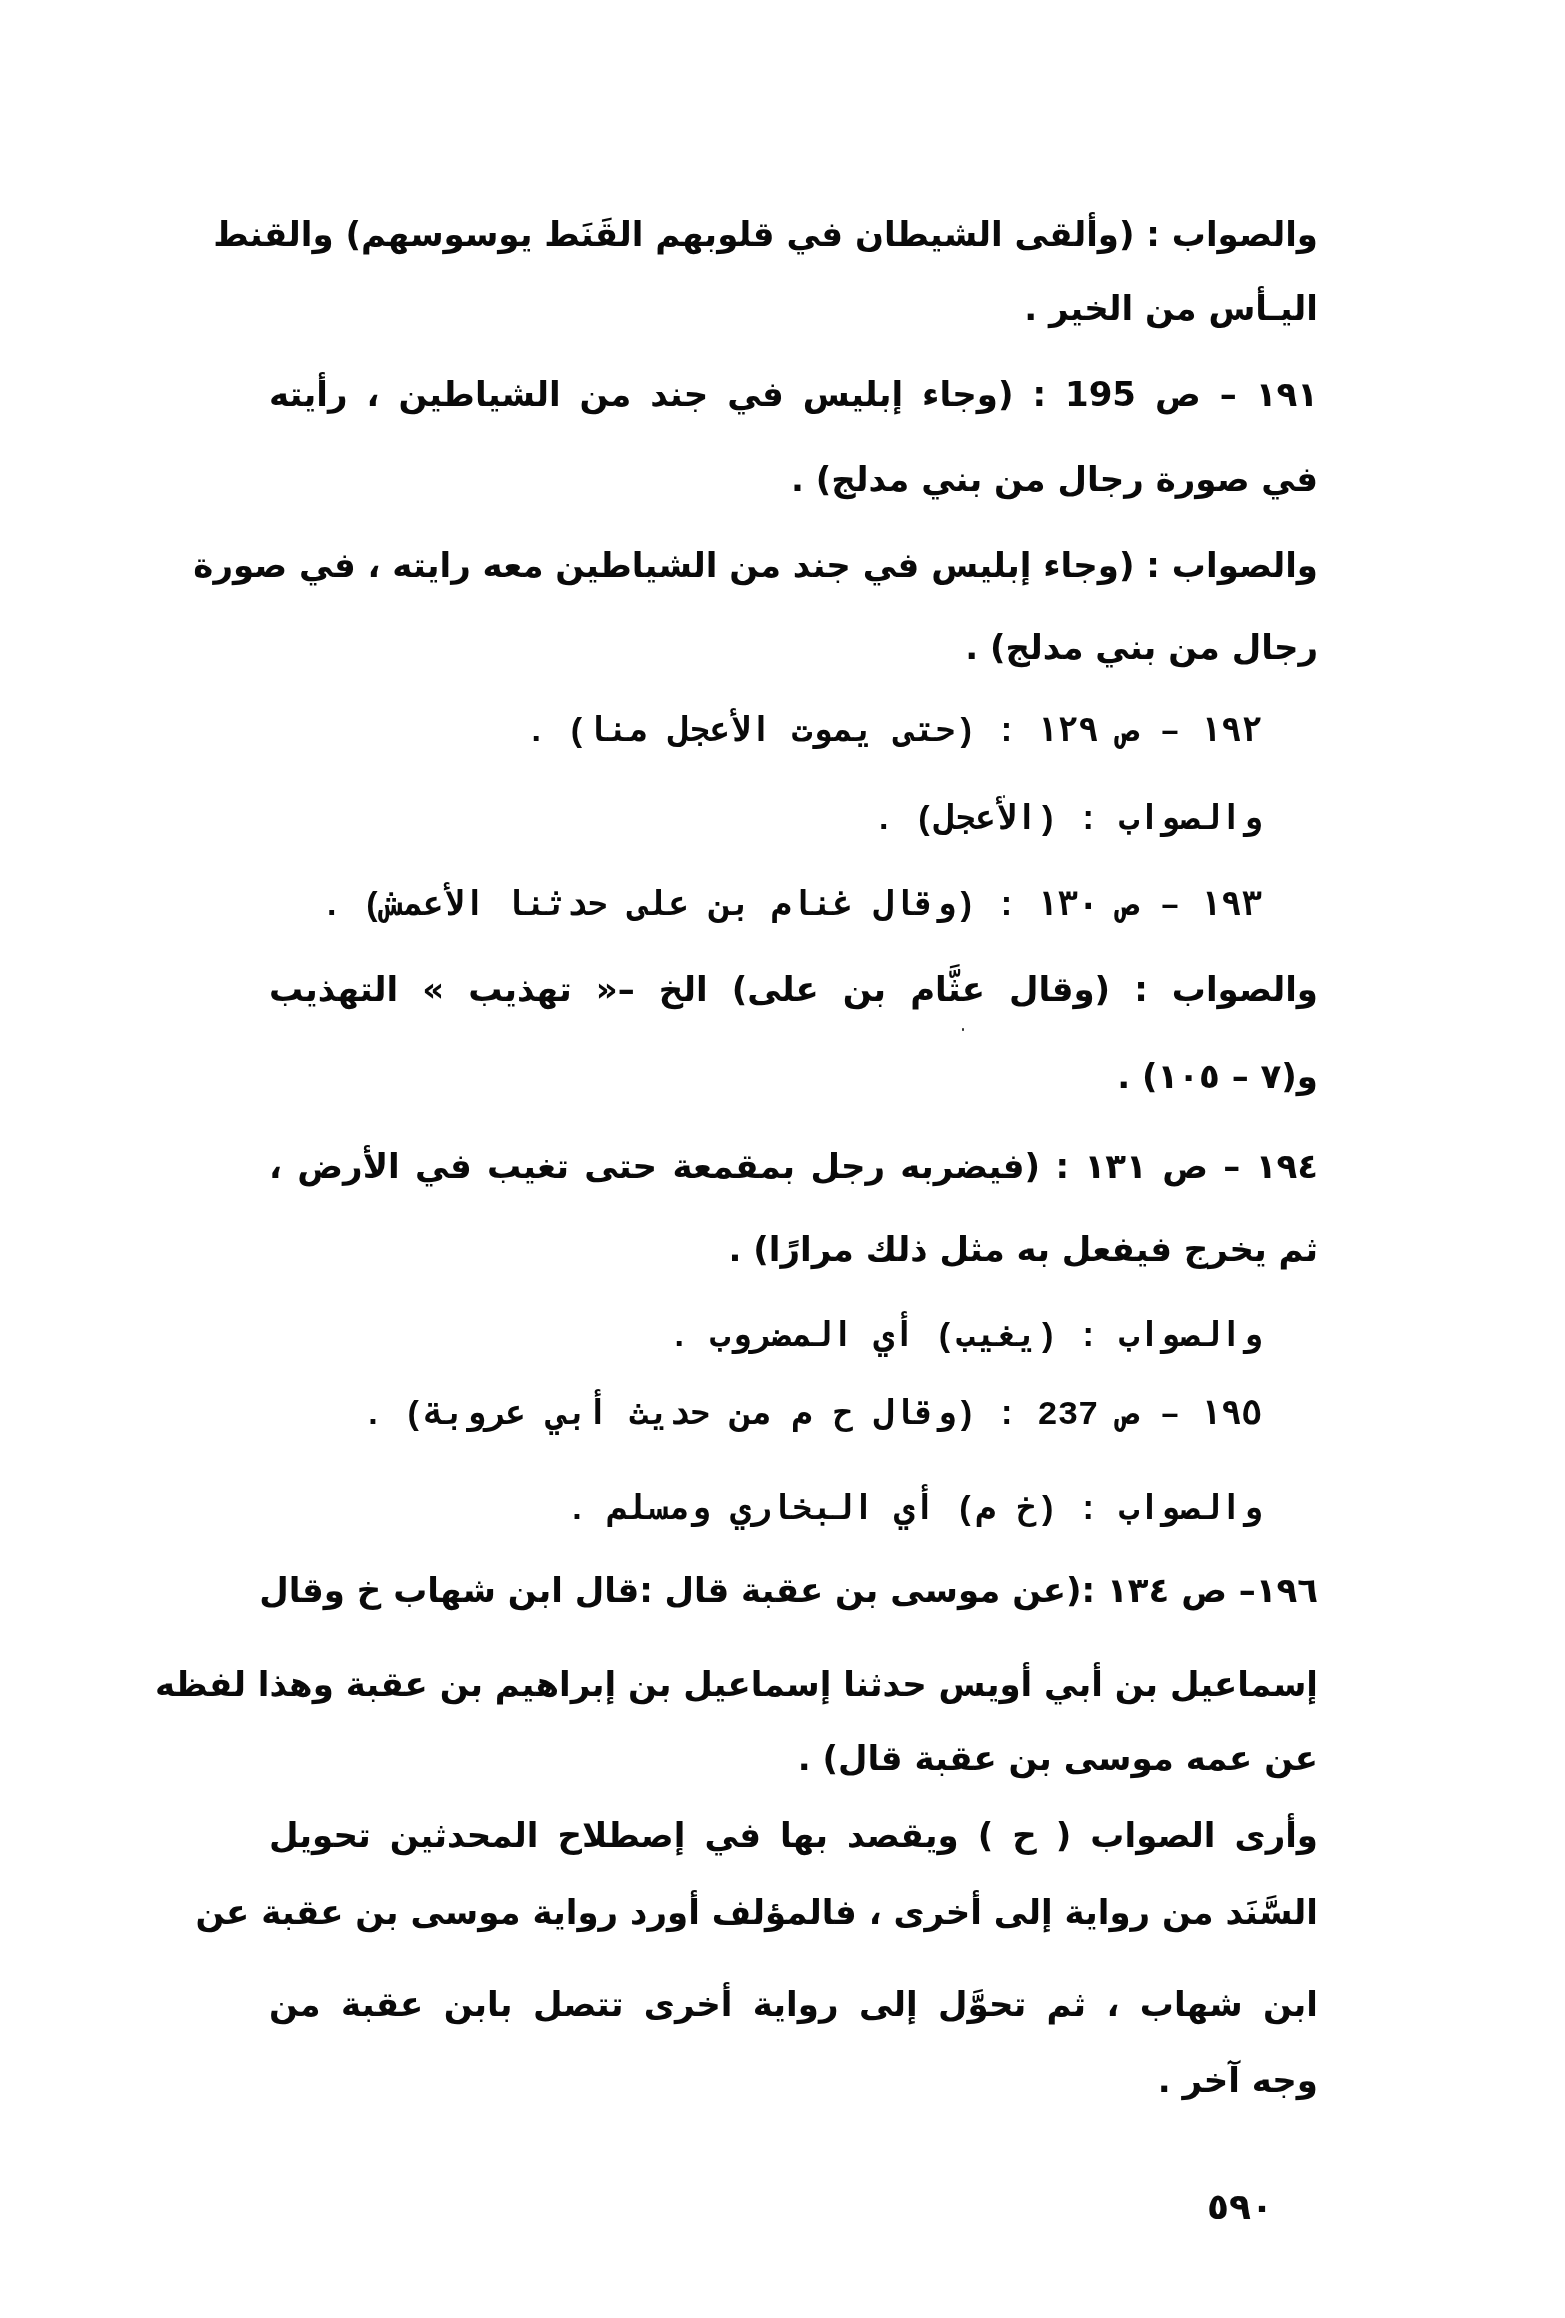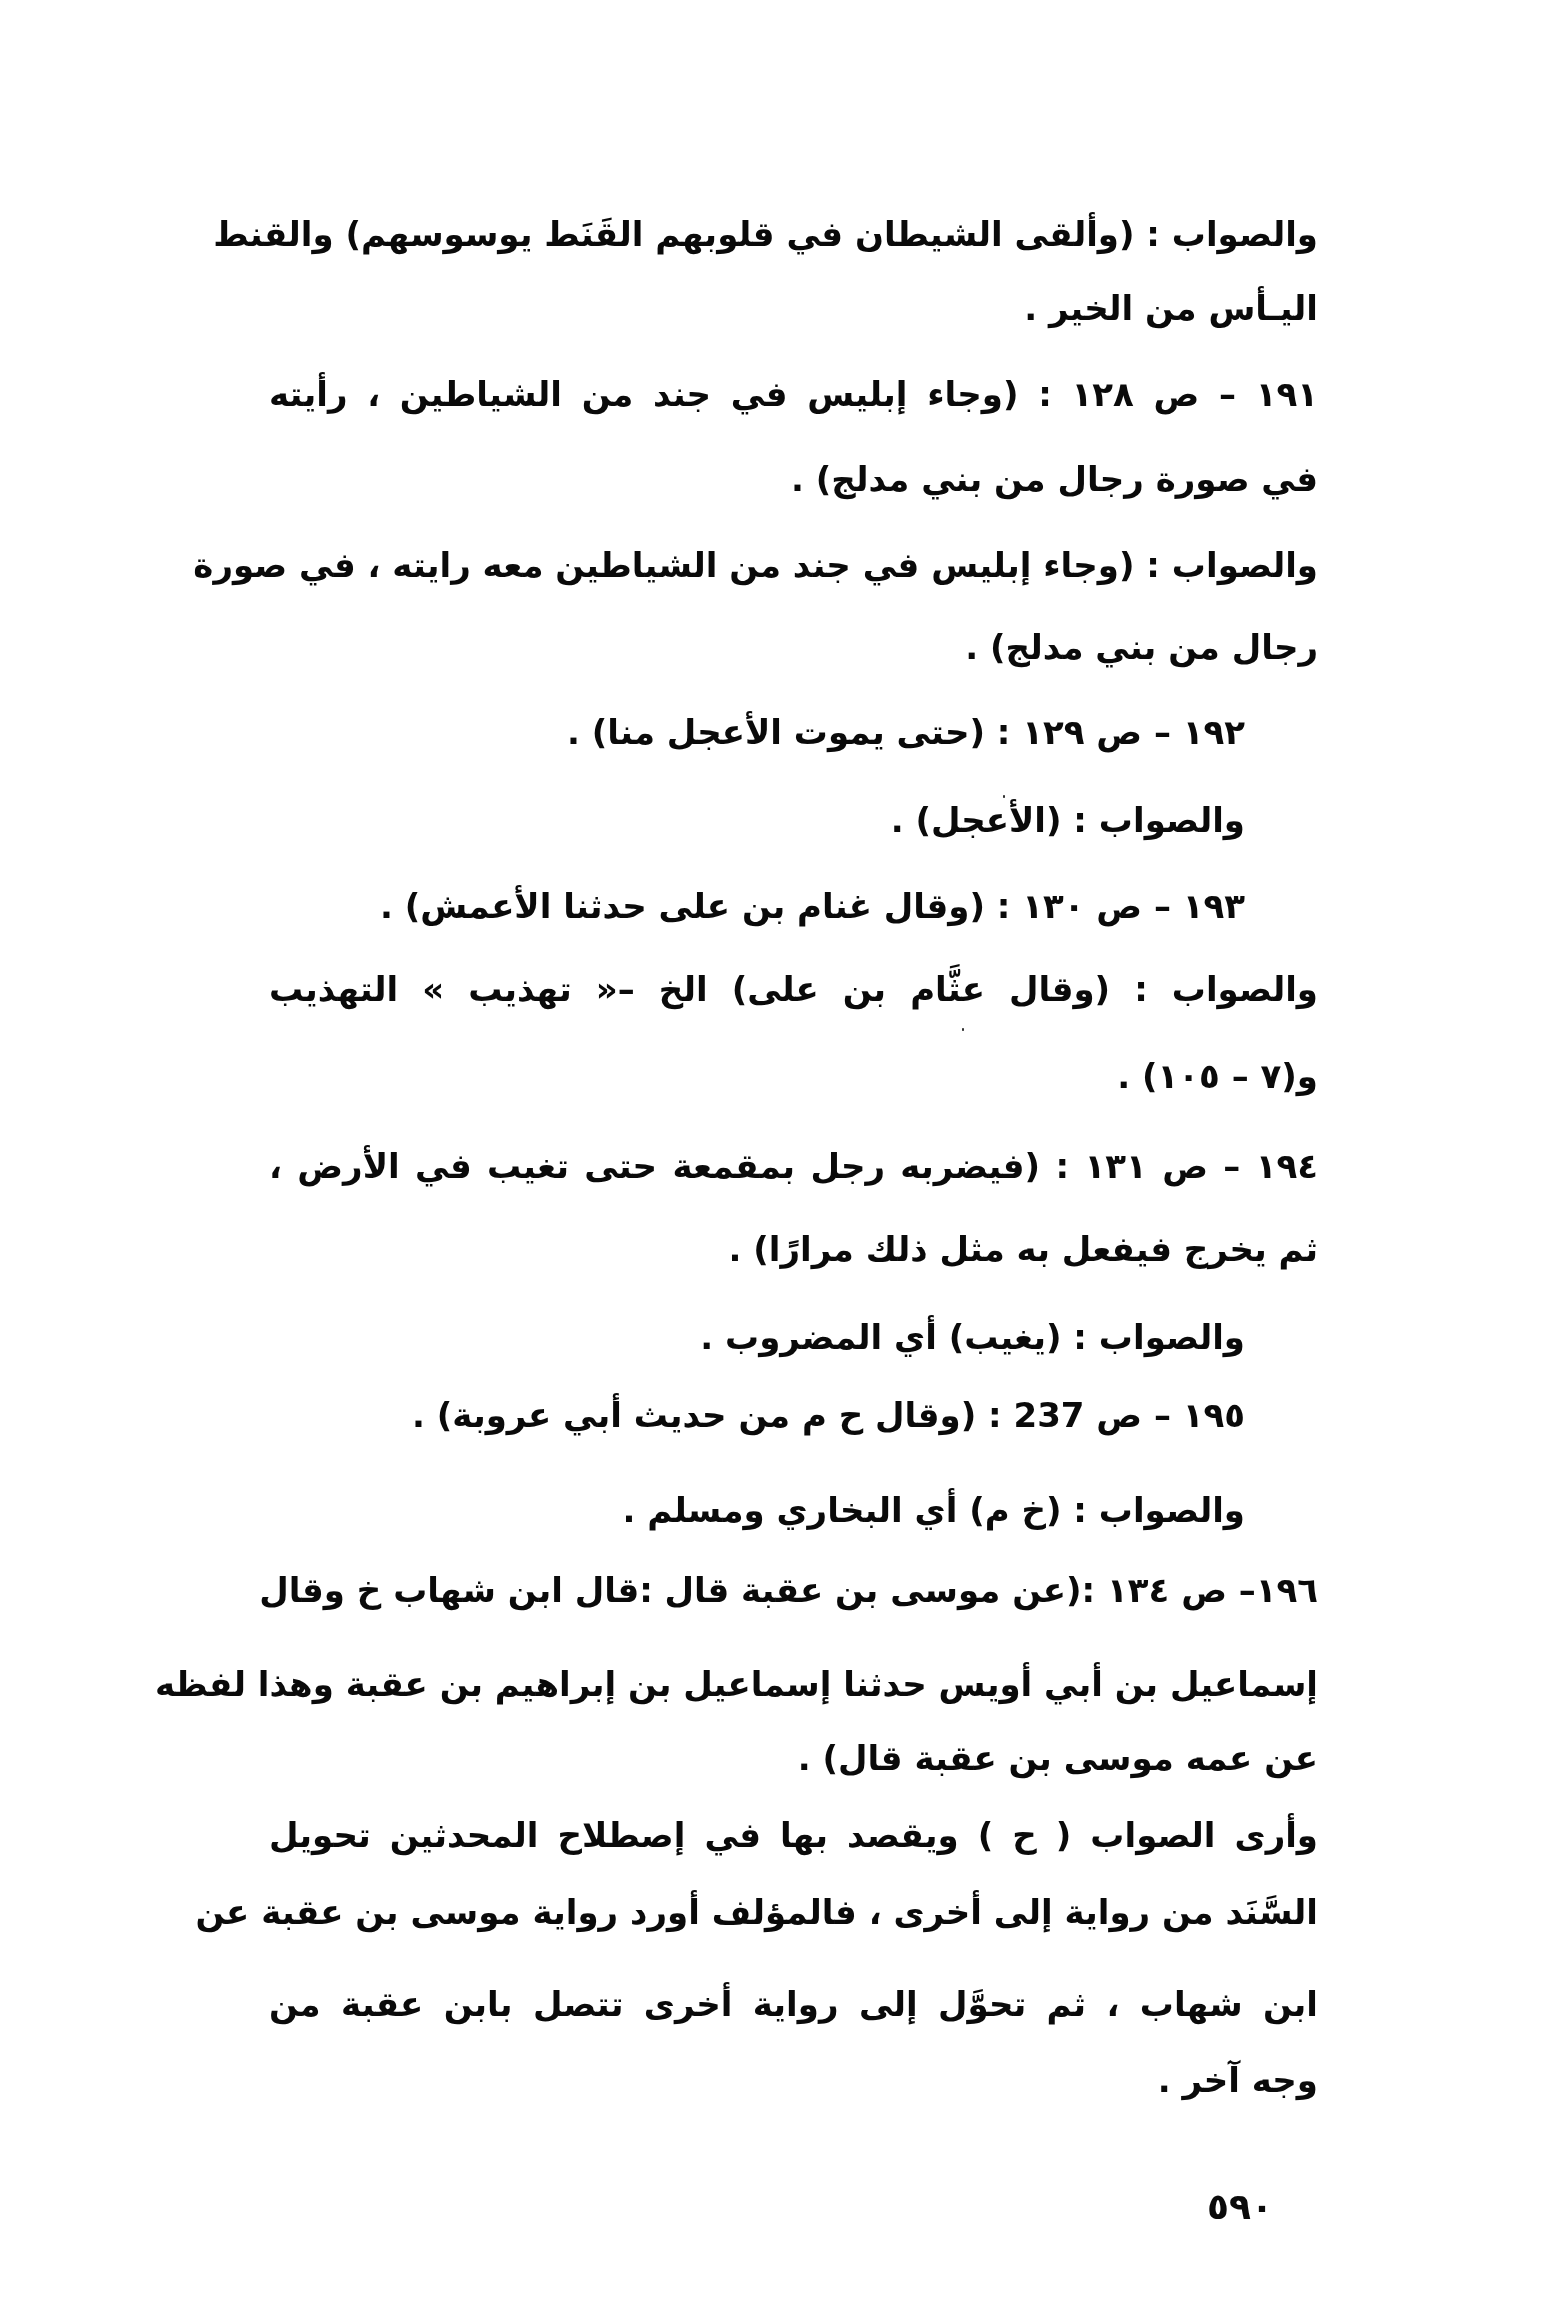--- a/index.html
+++ b/index.html
@@ -34,22 +34,23 @@
   }
   
   .full {
     left: 269px;
     width: 1049px;
     text-align: justify;
     text-align-last: justify;
   }
   
   .indent {
-    right: 321px;
+    right: 304px;
     text-align: center;
+    font-family: Liberation Mono, monospace;
   }
   .cont {
     right: 248px;
     text-align: center;
   }
   .page-number {
     position: absolute;
     left: 1205px;
     width: 70px;
     text-align: center;
@@ -68,21 +69,21 @@
   }
 </style>
 </head>
 <body>
 
 <div class="page">
 
   <div class="line full" style="top:234px">والصواب : (وألقى الشيطان في قلوبهم القَنَط يوسوسهم) والقنط</div>
   <div class="line cont" style="top:308px">اليـأس من الخير .</div>
 
-  <div class="line full" style="top:394px">١٩١ – ص ١٢٨ : (وجاء إبليس في جند من الشياطين ، رأيته</div>
+  <div class="line full" style="top:394px">١٩١ – ص 195 : (وجاء إبليس في جند من الشياطين ، رأيته</div>
   <div class="line cont" style="top:479px">في صورة رجال من بني مدلج) .</div>
   <div class="line full" style="top:565px">والصواب : (وجاء إبليس في جند من الشياطين معه رايته ، في صورة</div>
   <div class="line cont" style="top:647px">رجال من بني مدلج) .</div>
 
   <div class="line indent" style="top:732px">١٩٢ – ص ١٢٩ : (حتى يموت الأعجل منا) .</div>
   <div class="line indent" style="top:820px">والصواب : (الأعجل) .</div>
 
   <div class="line indent" style="top:906px">١٩٣ – ص ١٣٠ : (وقال غنام بن على حدثنا الأعمش) .</div>
   <div class="line full" style="top:989px">والصواب : (وقال عثَّام بن على) الخ –« تهذيب » التهذيب</div>
   <div class="line cont" style="top:1076px">و(٧ – ١٠٥) .</div>

